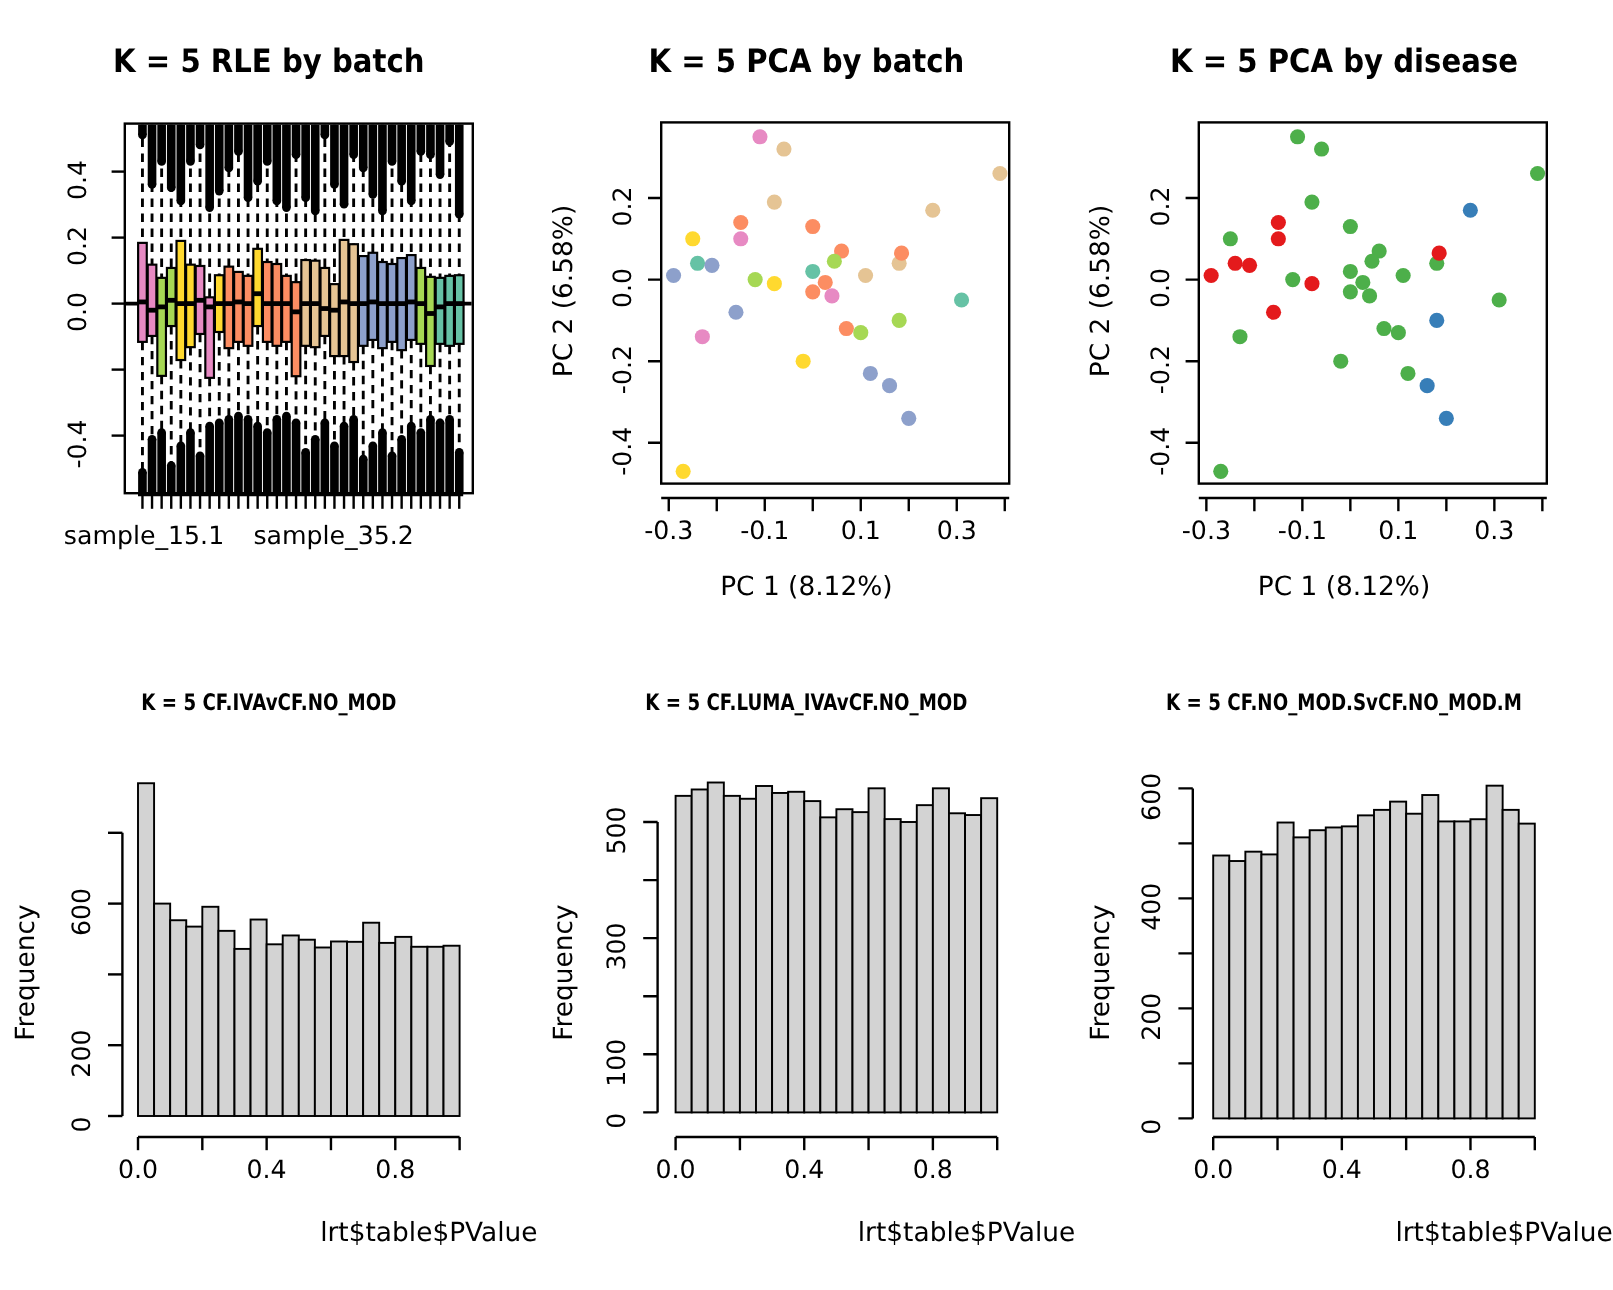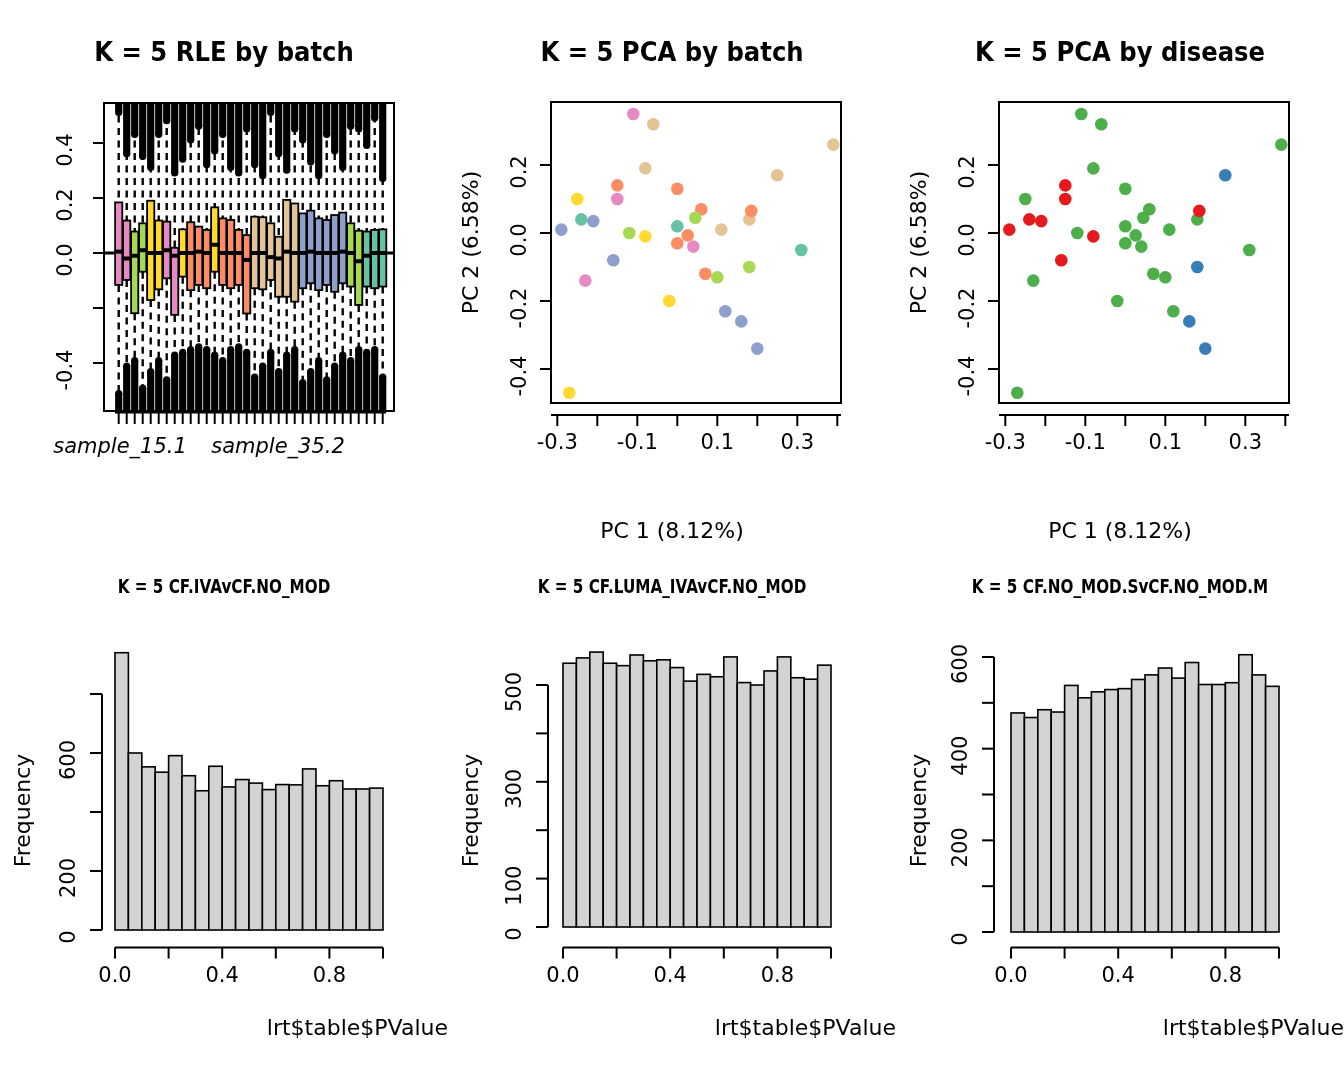--- a/index.html
+++ b/index.html
@@ -10,27 +10,27 @@
   #p-pca-batch{left:448px;top:0;height:545px;}
   #p-pca-disease{left:896px;top:0;height:545px;}
   #p-hist1{left:0;top:545px;height:530px;}
   #p-hist2{left:448px;top:545px;height:530px;}
   #p-hist3{left:896px;top:545px;height:530px;}
   .panel svg{position:absolute;left:0;top:0;}
   .title{position:absolute;left:0;width:100%;text-align:center;font-weight:bold;white-space:nowrap;}
   .title-big{top:36px;font-size:27px;transform:scaleX(0.90);}
   .title-small{top:30px;font-size:19px;transform:scaleX(0.80);}
   .xlab{position:absolute;left:0;width:100%;text-align:center;font-size:22px;}
-  .xlab-scatter{top:477px;margin-top:41px;}
+  .xlab-scatter{top:477px;}
   .xlab-hist{top:470px;text-align:right;}
   .ylab{position:absolute;width:200px;left:-78px;text-align:center;font-size:22px;
         transform:rotate(-90deg);}
   .ylab-scatter{top:230px;}
   .ylab-hist{top:253px;}
-  .samplelab{position:absolute;top:434px;font-size:21px;white-space:nowrap;transform:translateX(-50%);font-style:italic;}
+  .samplelab{position:absolute;top:434px;font-size:21px;white-space:nowrap;transform:translateX(-50%);}
   .sl-1{left:120px;}
   .sl-2{left:278px;}
 </style>
 </head>
 <body>
 
 <div id="figure">
 
   <section class="panel" id="p-rle">
     <svg id="svg-rle" width="448" height="545" viewBox="0 0 448 545">

